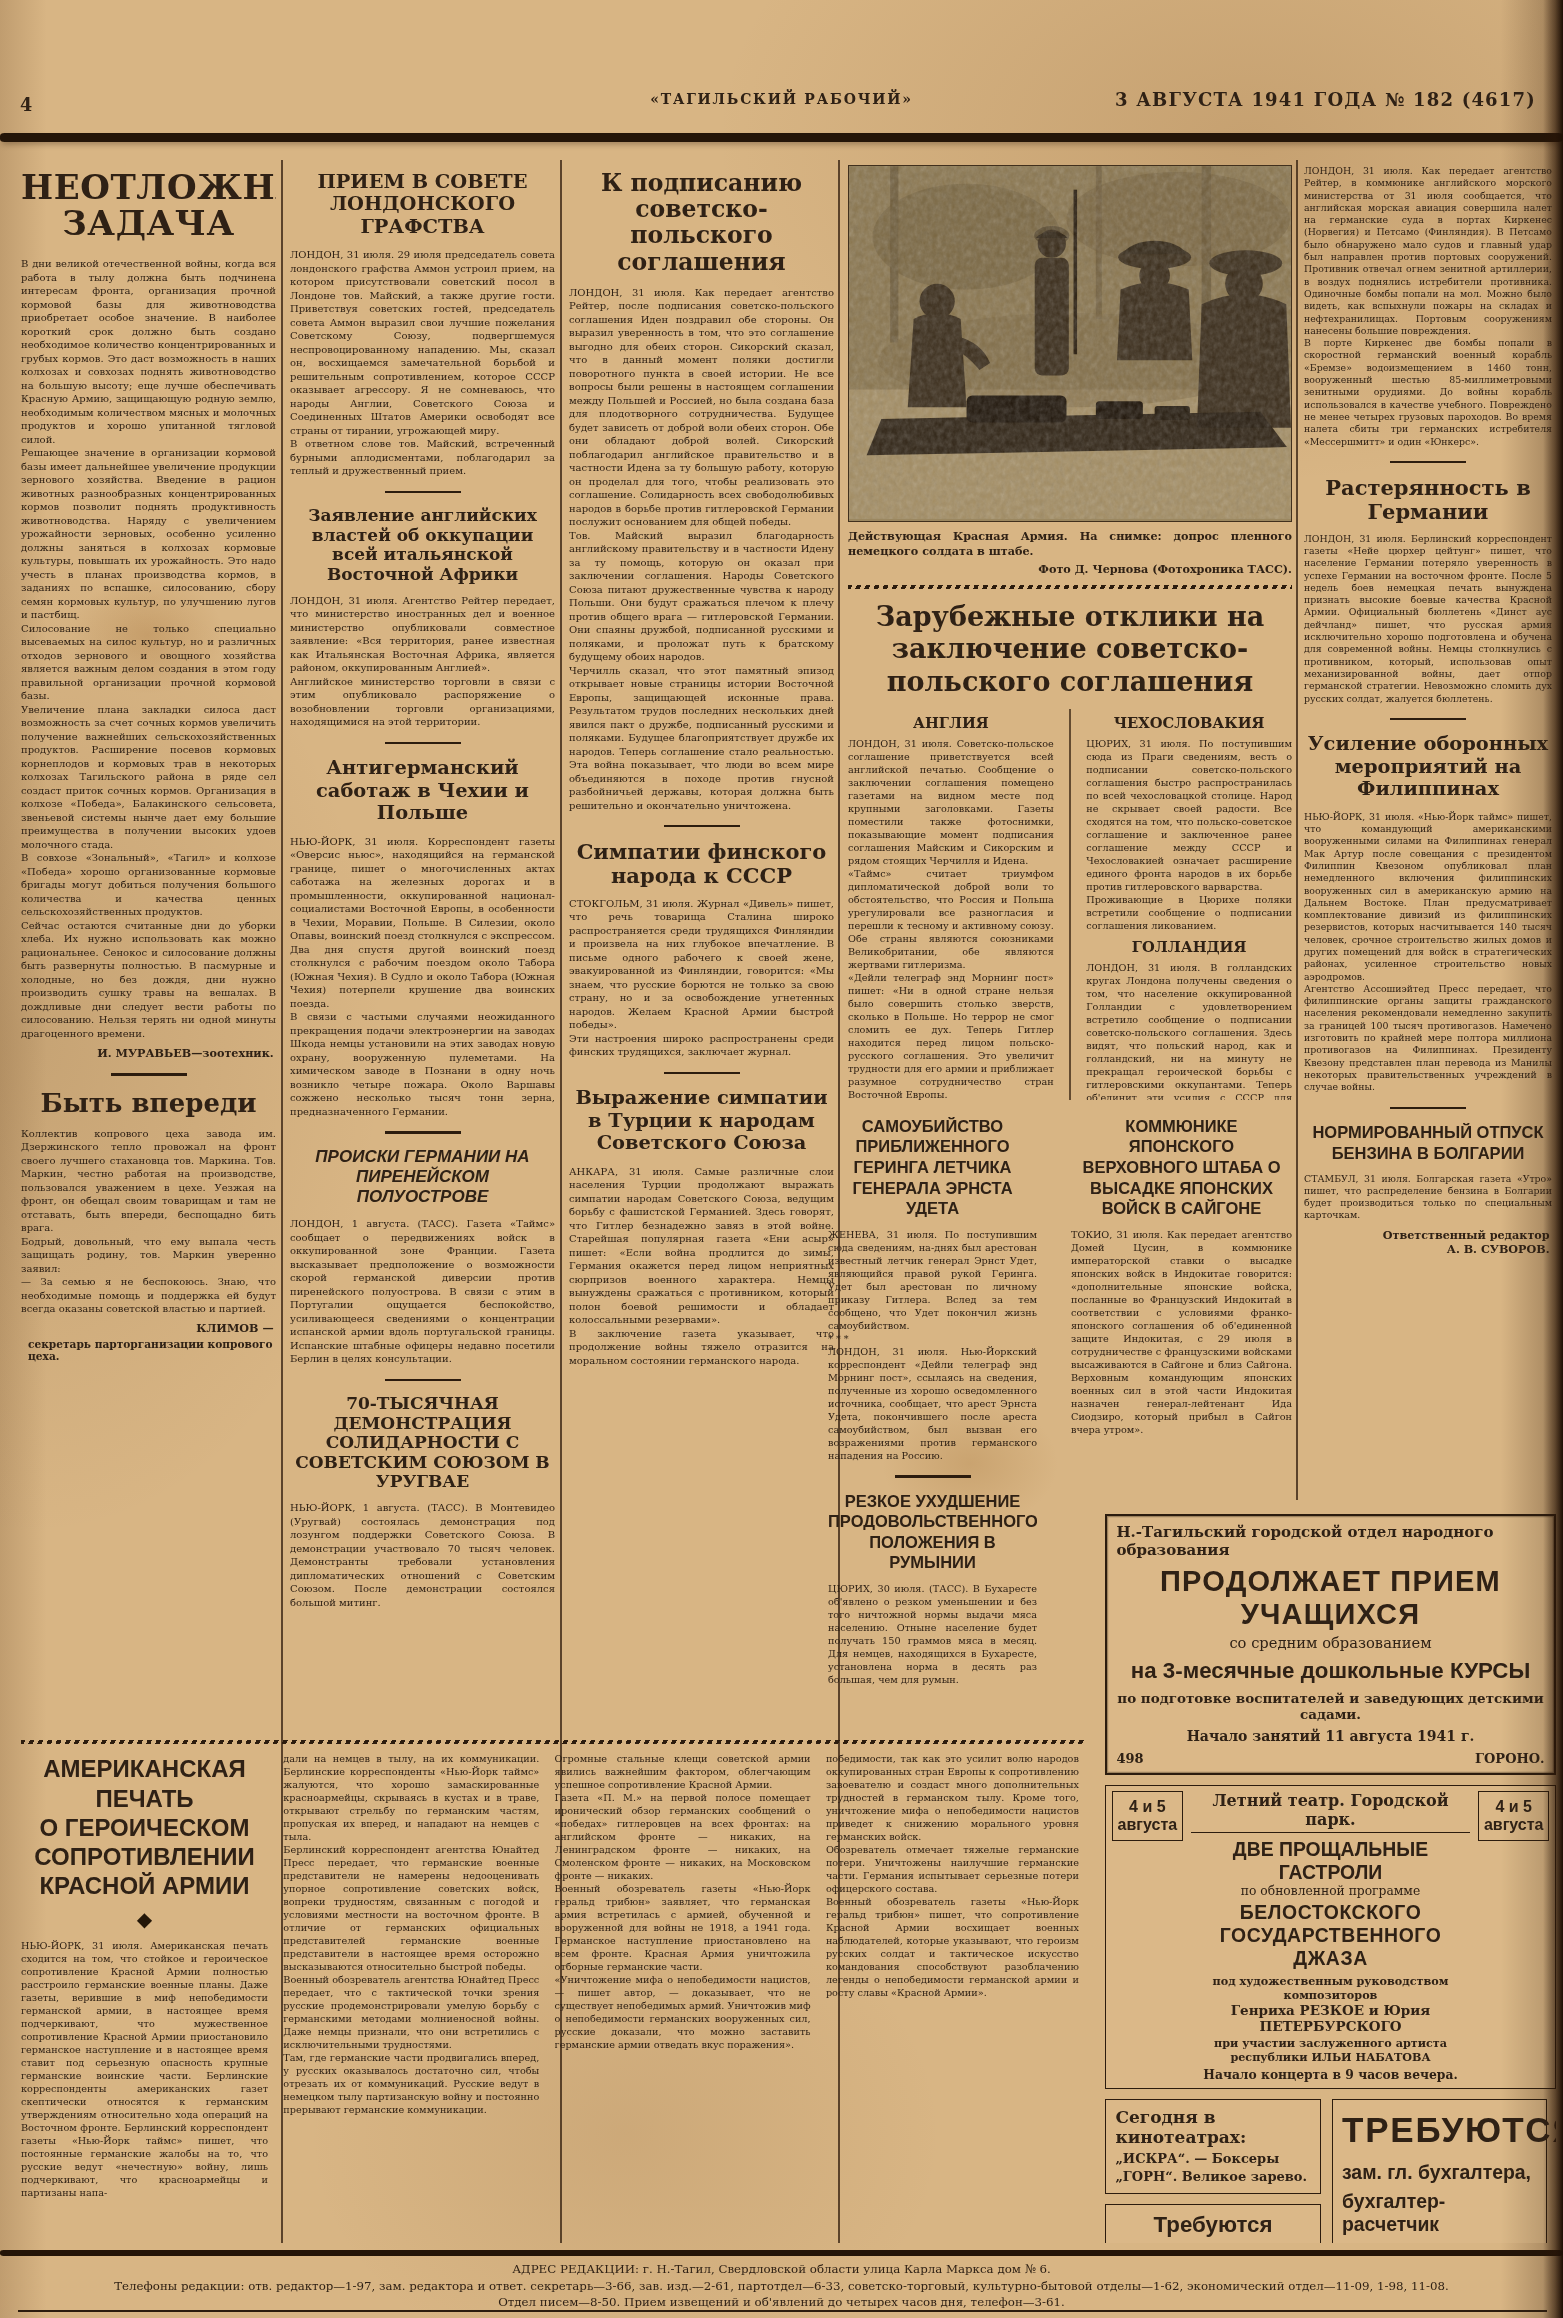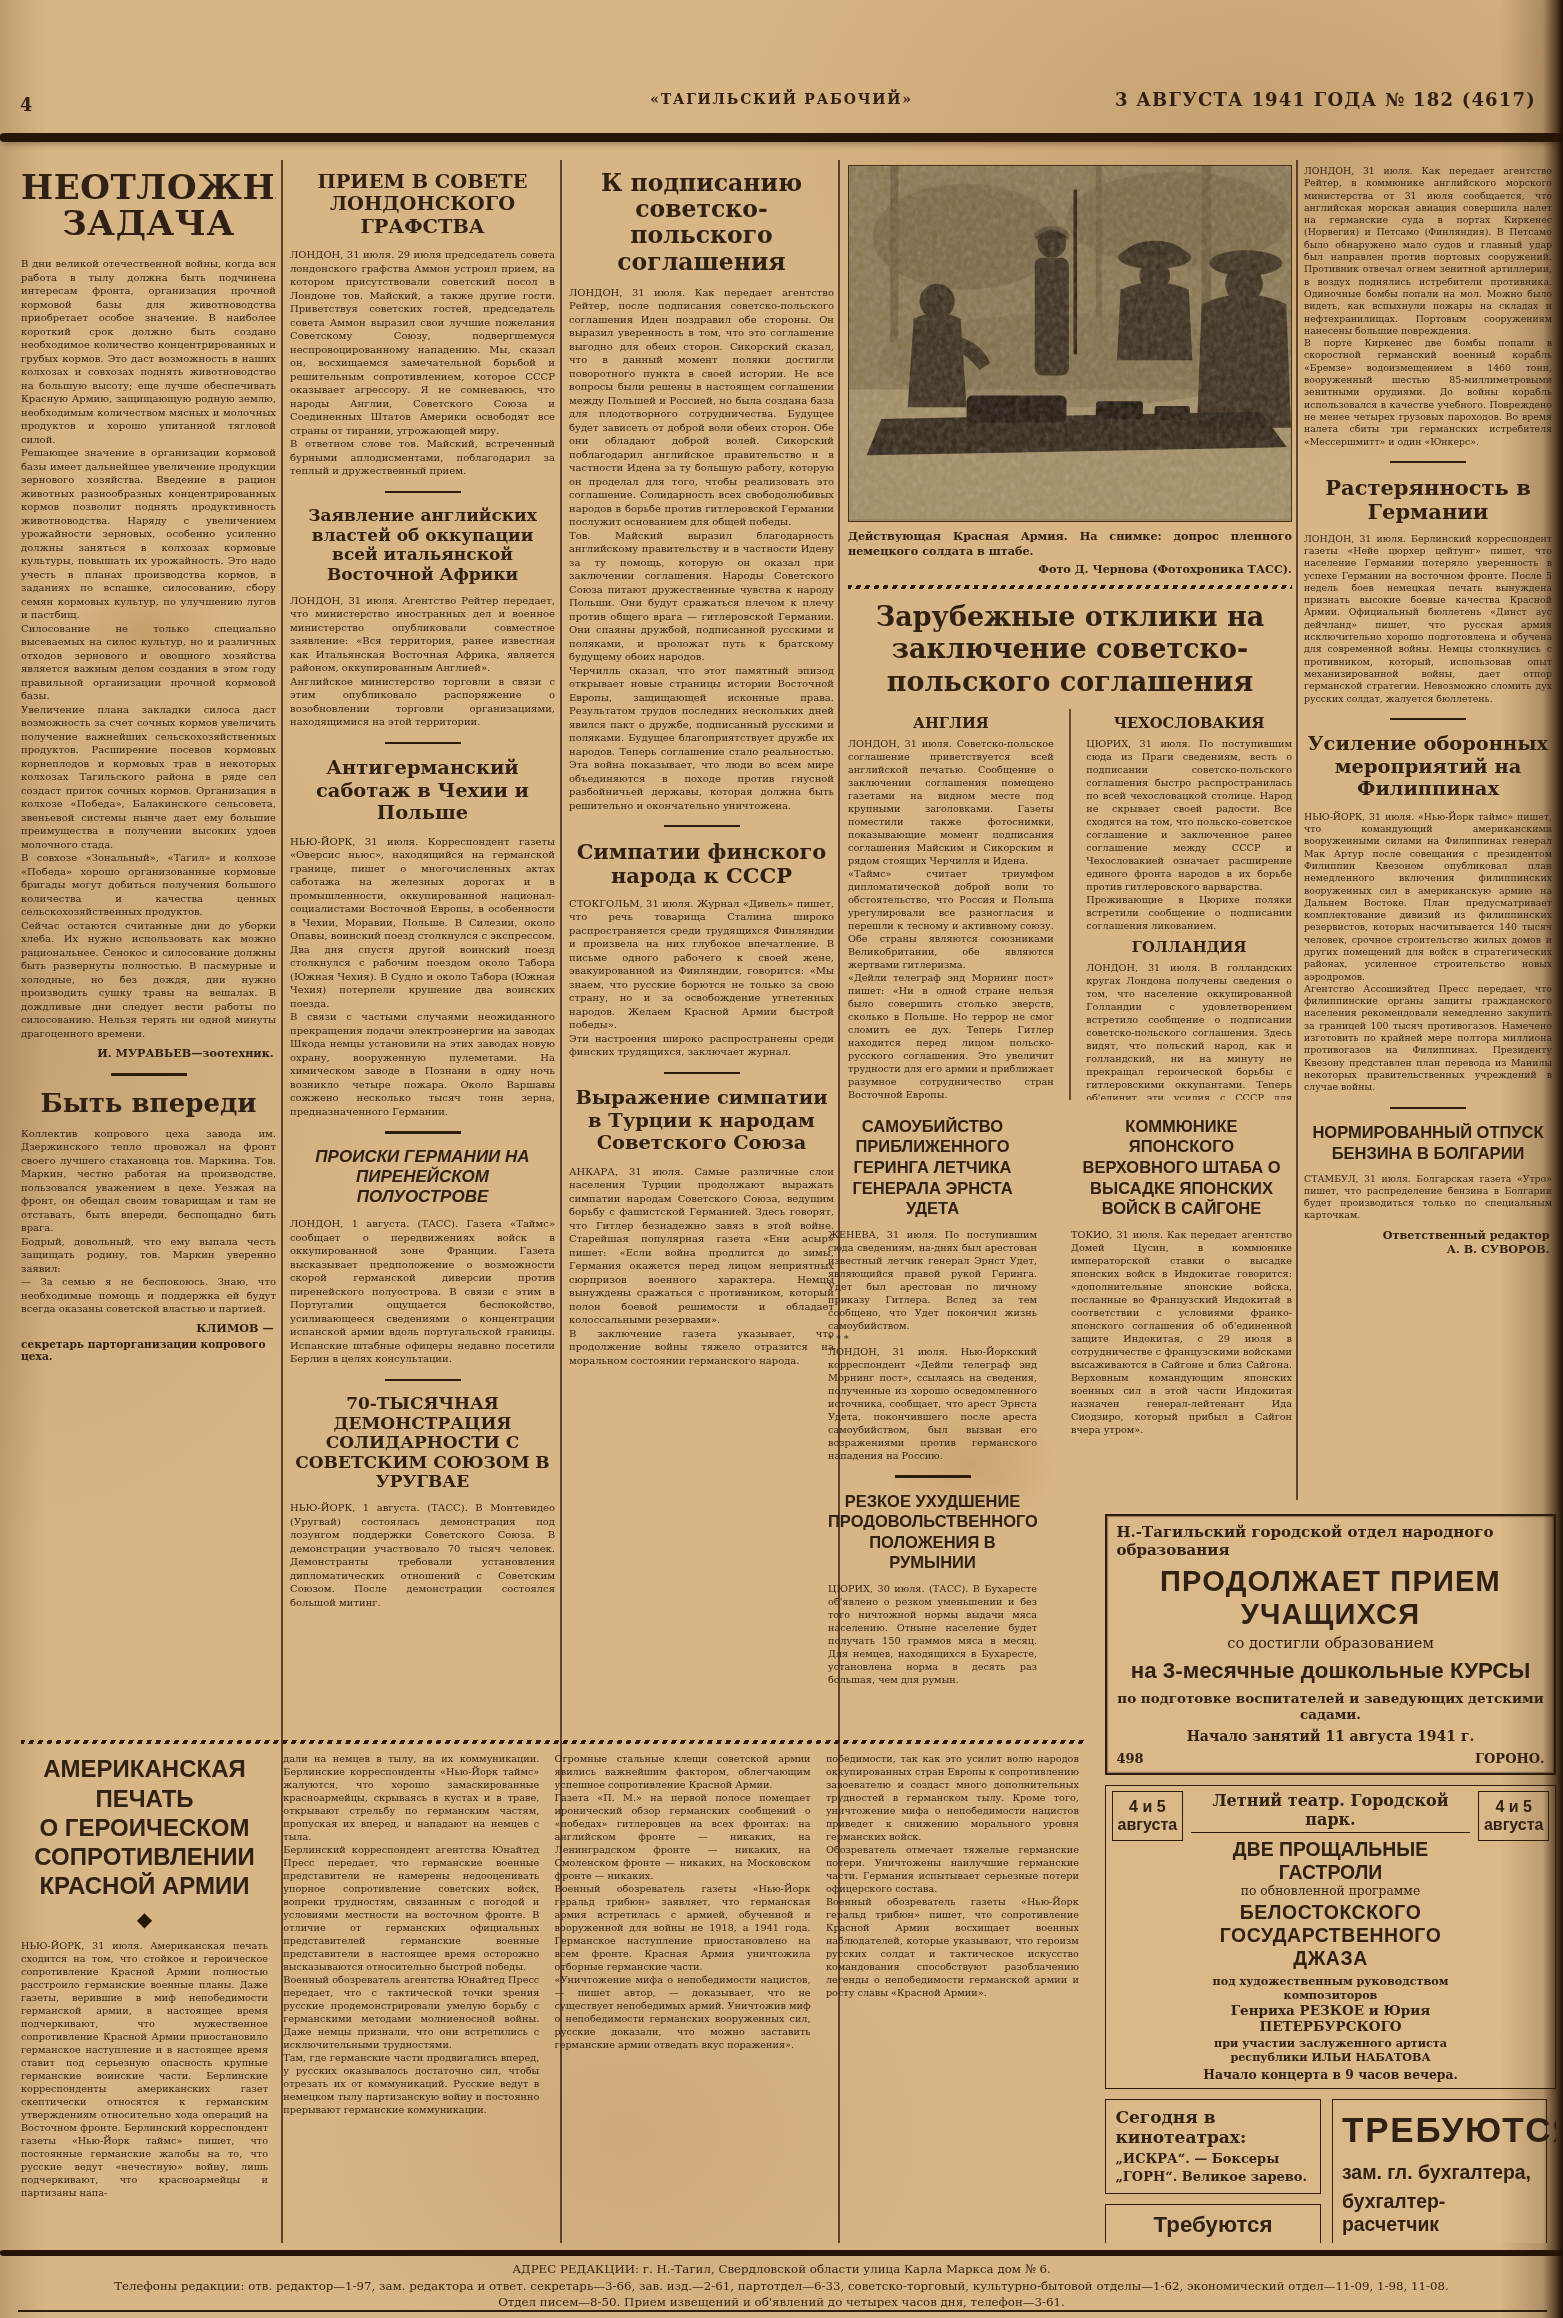--- a/index.html
+++ b/index.html
@@ -34,21 +34,21 @@
   .h-serif-md{font-size:19.4px;line-height:1.15;font-weight:bold;text-align:center;margin:5.9px 0 10.6px;}
   .h-serif-sm{font-size:17px;line-height:1.15;font-weight:bold;text-align:center;margin:5.9px 0 9.4px;}
   .h-sans{font-family:"Liberation Sans", sans-serif;font-weight:bold;text-align:center;}
   .h-sans-it{font-family:"Liberation Sans", sans-serif;font-weight:bold;font-style:italic;font-size:17px;line-height:1.2;text-align:center;margin:5.9px 0 9.4px;}
   .h-sans-md{font-size:16.5px;line-height:1.25;margin:4.7px 0 9.4px;}
   .h-title-40{font-size:23.5px;line-height:1.12;font-weight:bold;text-align:center;margin:4.7px 0 10.6px;}
   .h-title-36{font-size:21px;line-height:1.12;font-weight:bold;text-align:center;margin:4.7px 0 9.4px;}
   .divider{width:76px;height:2.4px;background:#2c1c0e;margin:13px auto;}
   .zigzag{height:3.5px;background:repeating-linear-gradient(115deg,#2c1c0e 0 4.1px,transparent 4.1px 8.2px);margin:8.2px 0;}
   .sig{font-weight:bold;text-align:right;font-size:11.2px;margin:5.9px 2.4px 0 0;}
-  .sig-role{font-weight:bold;font-size:10.6px;text-align:left;margin-top:2.4px;}
+  .sig-role{font-weight:bold;font-size:10.6px;text-align:left;margin-top:2.4px;margin-left:7px;}
   .pre{white-space:pre-line;}
 
   .photo{margin:0;border:1.2px solid #41301d;background:#9b8760;}
   .caption{font-size:11.2px;line-height:15.3px;font-weight:bold;text-align:justify;margin-top:7px;}
   .cap-credit{text-align:right;font-weight:bold;margin-top:2.4px;}
   .otkliki-title{font-size:27px;line-height:1.2;font-weight:bold;text-align:center;margin:11.8px 3.5px 10.6px;}
   .otkliki-cols{display:flex;gap:15.3px;height:412px;overflow:hidden;}
   .otk-c{flex:1;min-width:0;}
   .otk-h{font-size:14.7px;font-weight:bold;text-align:center;margin:5.9px 0 5.9px;}
   .otk-rule{width:1.8px;background:rgba(50,30,14,.7);}
@@ -294,21 +294,21 @@
 Обозреватель отмечает тяжелые германские потери. Уничтожены наилучшие германские части. Германия испытывает серьезные потери офицерского состава.
 Военный обозреватель газеты «Нью-Йорк геральд трибюн» пишет, что сопротивление Красной Армии восхищает военных наблюдателей, которые указывают, что героизм русских солдат и тактическое искусство командования способствуют разоблачению легенды о непобедимости германской армии и росту славы «Красной Армии».</div>
       </div>
     </div>
   </section>
 
   <section class="ads" style="left:1105px;top:1514px;width:451px;height:729px">
     <div class="box gorono">
       <div class="g-org">Н.-Тагильский городской отдел народного образования</div>
       <div class="h-sans g-l1">ПРОДОЛЖАЕТ ПРИЕМ УЧАЩИХСЯ</div>
-      <div class="g-l2">со достигли образованием</div>
+      <div class="g-l2">со средним образованием</div>
       <div class="h-sans g-l3">на 3-месячные дошкольные КУРСЫ</div>
       <div class="g-l4">по подготовке воспитателей и заведующих детскими садами.</div>
       <div class="g-l5">Начало занятий 11 августа 1941 г.</div>
       <div class="g-row">
         <span>498</span>
         <span>ГОРОНО.</span>
       </div>
     </div>
 
     <div class="box theater">

